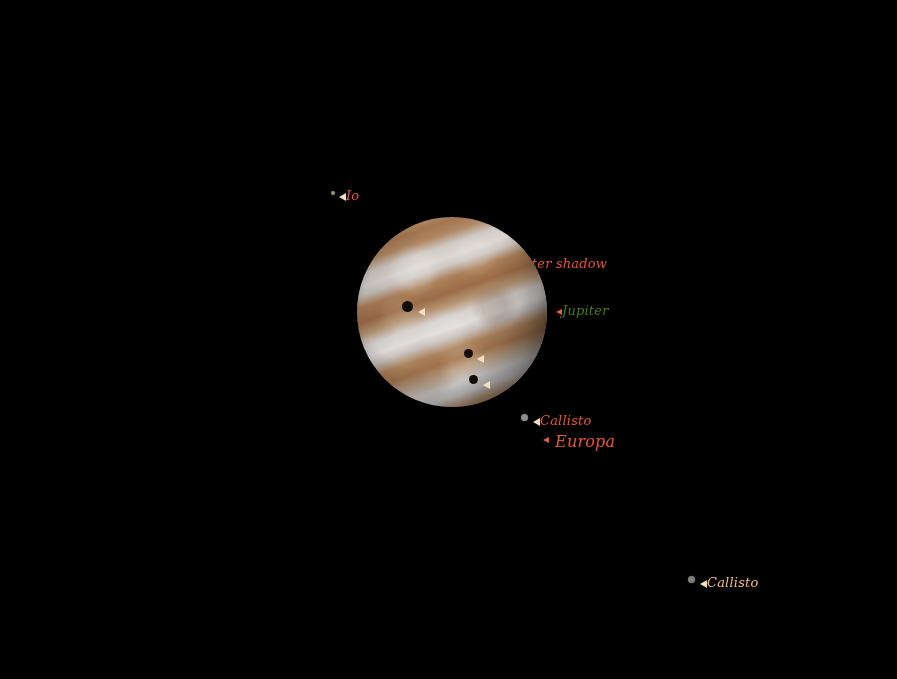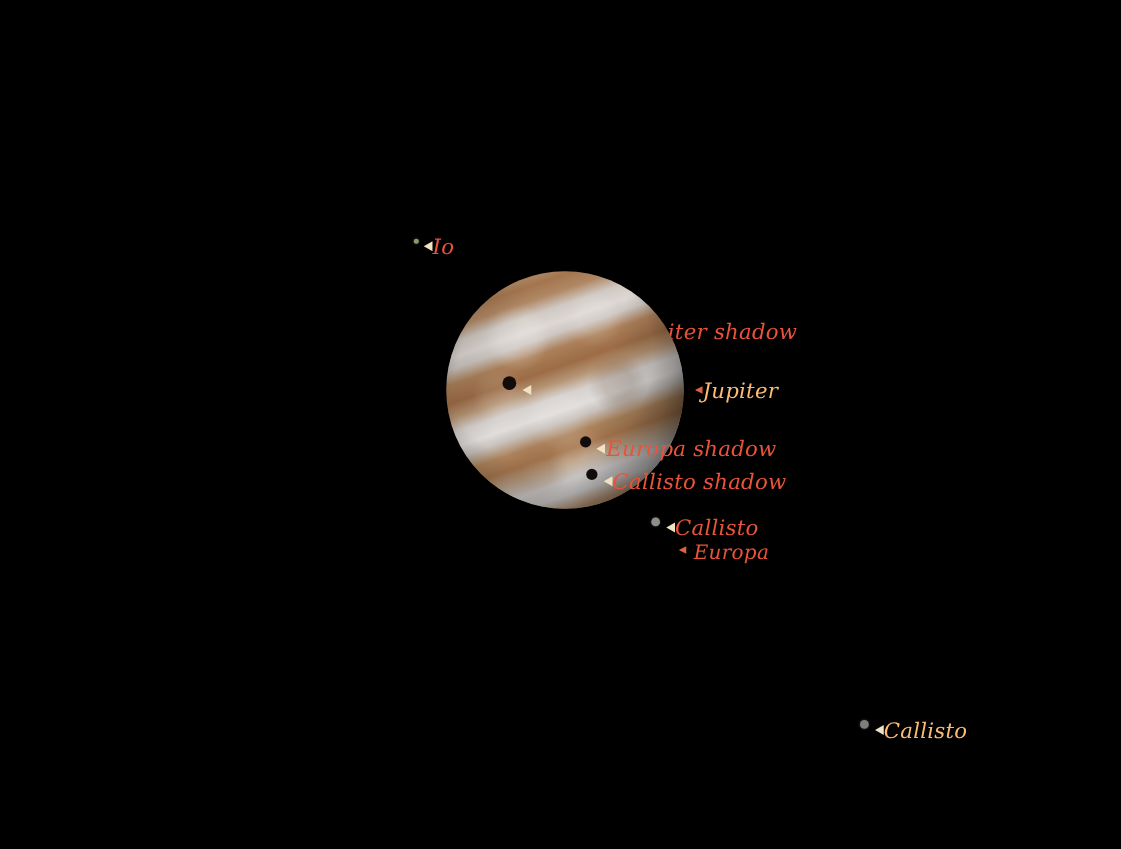--- a/index.html
+++ b/index.html
@@ -113,21 +113,21 @@
     border-right: 7px solid #f0e2c2;
   }
   .ptr-small {
     border-top: 3px solid transparent;
     border-bottom: 3px solid transparent;
     border-right: 6px solid #e0633f;
   }
   .label {
     position: absolute;
     font-style: italic;
-    font-size: 17px;
+    font-size: 13px;
     white-space: nowrap;
     letter-spacing: 0.2px;
   }
   .label-sm {
     font-size: 16px;
   }
   
   .under { z-index: 1; }
   .planet-layer { z-index: 5; }
   .over  { z-index: 10; }
@@ -147,29 +147,27 @@
   </div>
 
   <div class="disk over" style="width: 4px; height: 4px; left: 331px; top: 191px; background: rgb(138, 154, 106); box-shadow: rgba(255, 255, 255, 0.25) 0px 0px 2px;"></div>
   <div class="pointer ptr-left over" style="left: 339px; top: 193px; border-right-color: rgb(240, 226, 194);"></div>
   <div class="label over" style="left: 346px; top: 188px; color: rgb(232, 83, 58);">Io</div>
 
   <div class="disk over" style="width: 11px; height: 11px; left: 401.5px; top: 300.5px; background: rgb(18, 13, 11);"></div>
   <div class="pointer ptr-left over" style="left: 418px; top: 308px; border-right-color: rgb(240, 226, 194);"></div>
 
   <div class="pointer ptr-small over" style="left: 556px; top: 309px;"></div>
-  <div class="label over" style="left: 562px; top: 303px; color: #fdba74; text-align: center;">Jupiter</div>
+  <div class="label over" style="left: 562px; top: 303px; color: #4d7c0f; text-align: center;">Jupiter</div>
 
   <div class="disk over" style="width: 9px; height: 9px; left: 463.5px; top: 348.5px; background: rgb(18, 13, 11);"></div>
   <div class="pointer ptr-left over" style="left: 477px; top: 355px; border-right-color: rgb(240, 226, 194);"></div>
-  <div class="label over" style="left: 485px; top: 350px; color: rgb(232, 83, 58);">Europa shadow</div>
 
   <div class="disk over" style="width: 9px; height: 9px; left: 468.5px; top: 374.5px; background: rgb(18, 13, 11);"></div>
   <div class="pointer ptr-left over" style="left: 483px; top: 381px; border-right-color: rgb(240, 226, 194);"></div>
-  <div class="label over" style="left: 490px; top: 376px; color: rgb(232, 83, 58);">Callisto shadow</div>
 
   <div class="disk over" style="width: 7px; height: 7px; left: 520.5px; top: 413.5px; background: rgb(141, 141, 138); box-shadow: rgba(255, 255, 255, 0.25) 0px 0px 2px;"></div>
   <div class="pointer ptr-left over" style="left: 533px; top: 418px; border-right-color: rgb(240, 226, 194);"></div>
   <div class="label over" style="left: 540px; top: 413px; color: rgb(232, 83, 58);">Callisto</div>
 
   <div class="pointer ptr-small over" style="left: 543px; top: 437px;"></div>
   <div class="label over label-sm" style="left: 555px; top: 432px; color: rgb(232, 83, 58);">Europa</div>
 
   <div class="disk over" style="width: 7px; height: 7px; left: 687.5px; top: 575.5px; background: rgb(126, 126, 123); box-shadow: rgba(255, 255, 255, 0.25) 0px 0px 2px;"></div>
   <div class="pointer ptr-left over" style="left: 700px; top: 580px; border-right-color: rgb(240, 226, 194);"></div>

